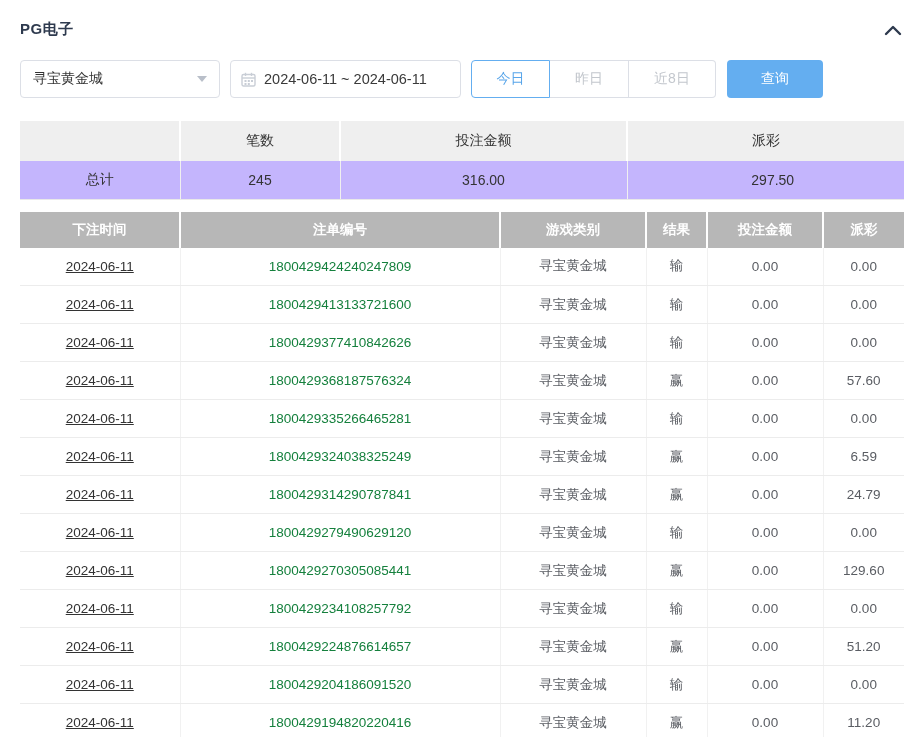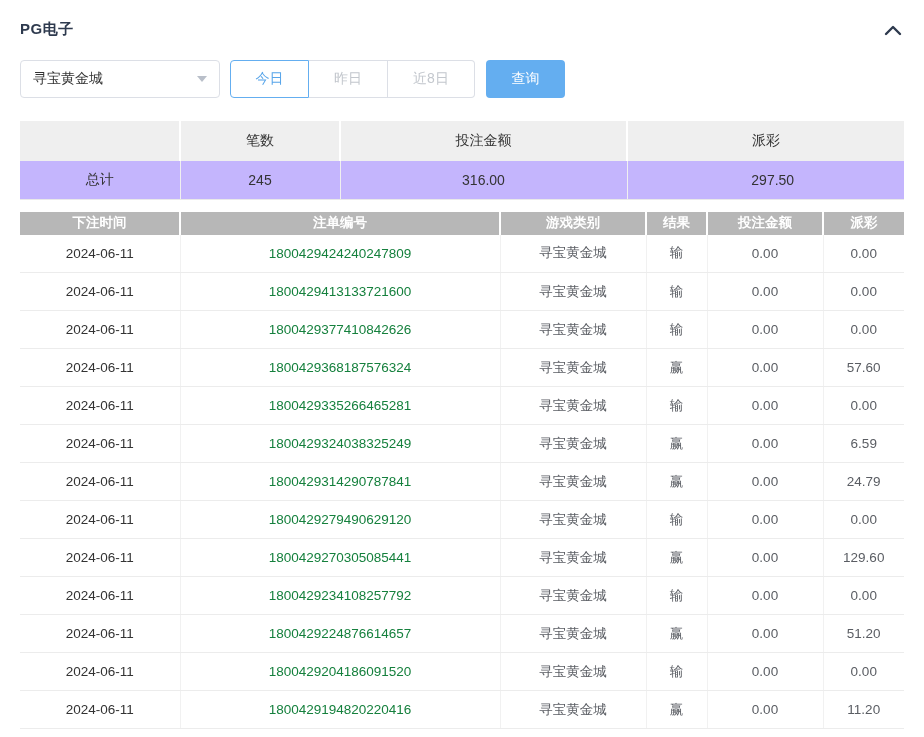--- a/index.html
+++ b/index.html
@@ -20,43 +20,43 @@
   .caret-down { width:0; height:0; border-left:5px solid transparent; border-right:5px solid transparent;
     border-top:6px solid #b9bfc9; }
   .date-box { margin-left:10px; width:231px; height:38px; border:1px solid #dcdfe6; border-radius:4px;
     display:flex; align-items:center; padding:0 10px; gap:8px; font-size:14.5px; color:#3a3a3a; cursor:pointer; background:#fff; }
   .btn-group { display:flex; margin-left:10px; height:38px; }
   .btn-group button { height:38px; width:79px; background:#fff; border:1px solid #dcdfe6; border-left:none;
     color:#c3c7cd; font-size:14px; cursor:pointer; }
   .btn-group button:first-child { border-left:1px solid #dcdfe6; border-radius:4px 0 0 4px; }
   .btn-group button:last-child { border-radius:0 4px 4px 0; width:87px; }
   .btn-group button.active { border:1px solid #64aef0; color:#58a5ea; background:#fff; position:relative; z-index:1; }
-  .search-btn { margin-left:11px; width:79px; height:38px; background:#64aef0; color:#fff; border:none;
+  .search-btn { margin-left:11px; width:96px; height:38px; background:#64aef0; color:#fff; border:none;
     border-radius:4px; font-size:14px; cursor:pointer; }
 
   
   table { border-collapse:collapse; width:884px; table-layout:fixed; }
   td, th { overflow:hidden; white-space:nowrap; }
 
   .summary-table { margin-top:23px; font-size:14px; }
   .summary-table thead td { background:#efefef; height:40px; text-align:center; color:#333;
     border-right:2px solid #fff;font-family:Liberation Serif, serif; }
   .summary-table thead td:last-child { border-right:none; }
   .summary-table tbody td { height:38px; text-align:center; color:#333;
     border-bottom:1px solid #e9e9e9; border-right:1px solid #f0f0f0; background:#c4b5fd; }
   .summary-table tbody td:last-child { border-right:none;padding-left:14px; }
 
   .records-table { margin-top:12px; font-size:13.5px; }
-  .records-table th { background:#b7b7b7; color:#fff; height:23px; font-weight:bold;
+  .records-table th { background:#b7b7b7; color:#fff; height:36px; font-weight:bold;
     border-right:2px solid #fff; text-align:center; font-size:13.5px; }
   .records-table th:last-child { border-right:none; }
   .records-table td { height:38px; text-align:center; background:#fff;
     border-bottom:1px solid #ececec; border-right:1px solid #f1f1f1; color:#5a5d63; }
   .records-table td:last-child { border-right:none; }
-  .records-table td.col-date { color:#333; }
+  .records-table td.col-date { color:#333;text-decoration:underline; }
   .records-table td.col-betno { color:#15803d; }
 </style>
 </head>
 <body>
 
 <div class="page">
 
   <div class="panel-header">
     <span class="page-title">PG电子</span>
     <button class="collapse-btn">
@@ -65,20 +65,34 @@
       </svg>
     </button>
   </div>
 
   <div class="filter-bar">
     <div class="select-box">
       <span>寻宝黄金城</span>
       <span class="caret-down"></span>
     </div>
 
+    <div class="date-box">
+      <svg width="15" height="15" viewBox="0 0 15 15">
+        <rect x="1" y="2.5" width="13" height="11.5" rx="1.5" fill="none" stroke="#c9ced6" stroke-width="1.4"></rect>
+        <line x1="1" y1="6" x2="14" y2="6" stroke="#c9ced6" stroke-width="1.4"></line>
+        <line x1="4.5" y1="0.8" x2="4.5" y2="4" stroke="#c9ced6" stroke-width="1.4"></line>
+        <line x1="10.5" y1="0.8" x2="10.5" y2="4" stroke="#c9ced6" stroke-width="1.4"></line>
+        <rect x="3.5" y="8" width="2" height="2" fill="#c9ced6"></rect>
+        <rect x="6.8" y="8" width="2" height="2" fill="#c9ced6"></rect>
+        <rect x="10" y="8" width="2" height="2" fill="#c9ced6"></rect>
+        <rect x="3.5" y="11" width="2" height="2" fill="#c9ced6"></rect>
+        <rect x="6.8" y="11" width="2" height="2" fill="#c9ced6"></rect>
+      </svg>
+      <span>2024-06-11 ~ 2024-06-11</span>
+    </div>
 
     <div class="btn-group">
         <button class="active">今日</button>
         <button>昨日</button>
         <button>近8日</button>
       </div>
 
     <button class="search-btn">查询</button>
   </div>
 

